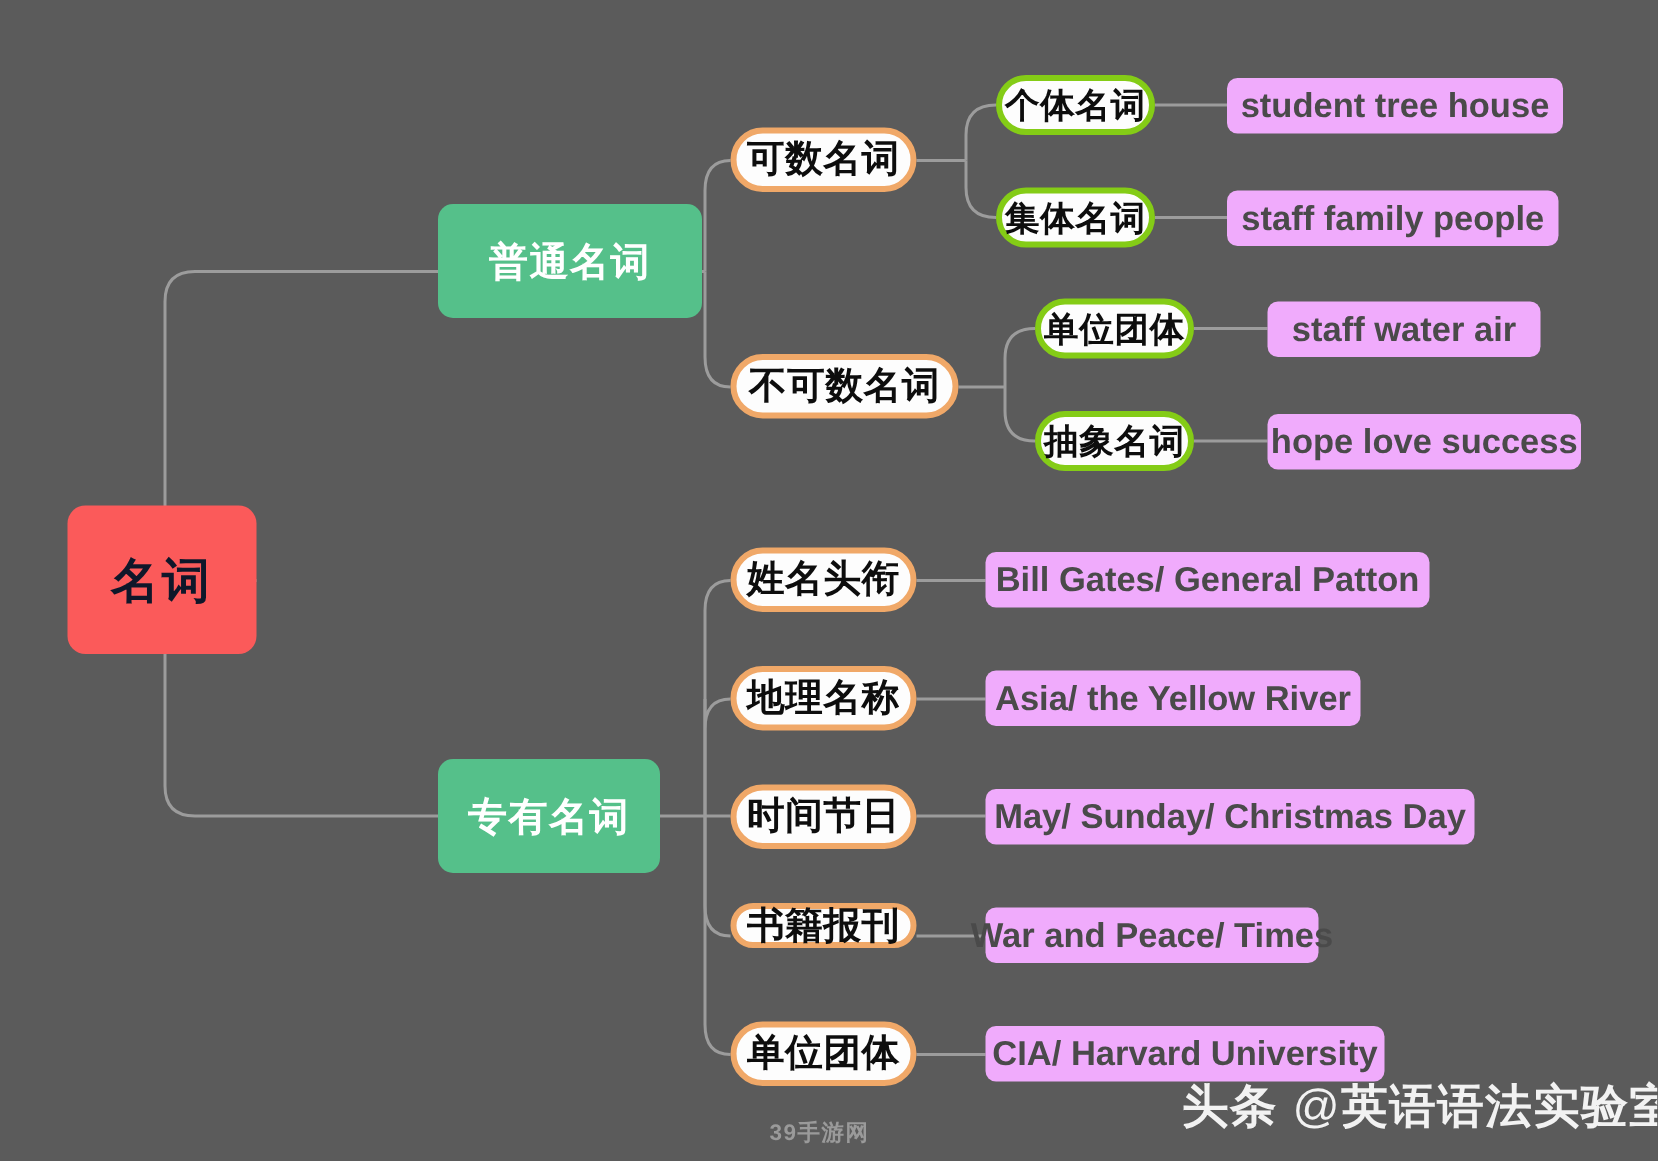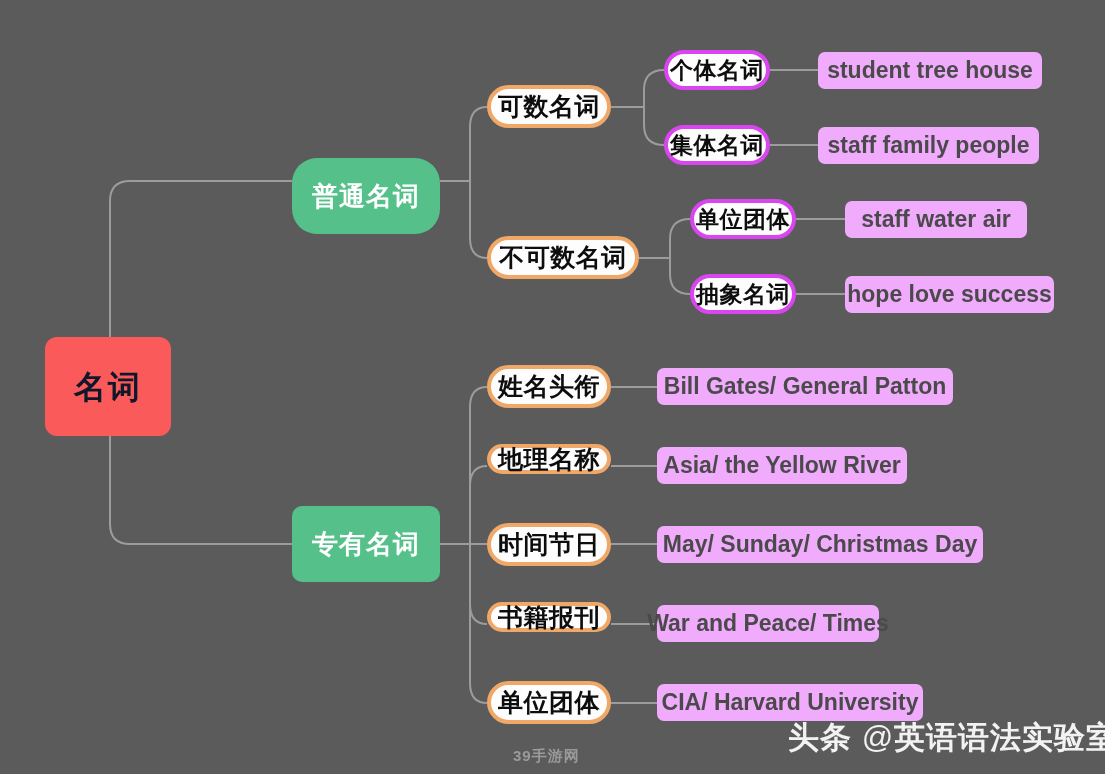--- a/index.html
+++ b/index.html
@@ -57,21 +57,21 @@
     border: 4px solid #f0a868;
     border-radius: 26px;
     font-size: 25px;
     font-weight: bold;
     letter-spacing: 0.5px;
   }
   
   .node-blue {
     background: #fdfdfd;
     color: #0d0d0d;
-    border: 4px solid #d946ef;
+    border: 4px solid #84cc16;
     border-radius: 24px;
     font-size: 23px;
     font-weight: bold;
     letter-spacing: 0.5px;
   }
   
   .node-leaf {
     background: #f0abfc;
     color: #4a4a4a;
     border-radius: 7px;
@@ -138,27 +138,27 @@
       <path d="M 611 387 L 657 387"></path>
       <path d="M 611 466 L 657 466"></path>
       <path d="M 611 544 L 657 544"></path>
       <path d="M 611 624 L 657 624"></path>
       <path d="M 611 703 L 657 703"></path>
     </g>
   </svg>
 
   <div class="node node-root" style="left:45px; top:337px; width:126px; height:99px;">名词</div>
 
-  <div class="node node-green" style="left:292px; top:158px; width:148px; height:76px;border-radius:25px;">普通名词</div>
+  <div class="node node-green" style="left:292px; top:136px; width:176px; height:76px;">普通名词</div>
   <div class="node node-orange" style="left:487px; top:85px; width:124px; height:43px;">可数名词</div>
 
   <div class="node node-green" style="left:292px; top:506px; width:148px; height:76px;">专有名词</div>
   <div class="node node-orange" style="left:487px; top:236px; width:152px; height:43px;">不可数名词</div>
   <div class="node node-orange" style="left:487px; top:365px; width:124px; height:43px;">姓名头衔</div>
-  <div class="node node-orange" style="left:487px; top:444px; width:124px; height:30px;text-align:right;">地理名称</div>
+  <div class="node node-orange" style="left:487px; top:444px; width:124px; height:43px;text-align:right;">地理名称</div>
   <div class="node node-orange" style="left:487px; top:523px; width:124px; height:43px;">时间节日</div>
   <div class="node node-orange" style="left:487px; top:602px; width:124px; height:30px;text-align:right;">书籍报刊</div>
   <div class="node node-orange" style="left:487px; top:681px; width:124px; height:43px;">单位团体</div>
 
   <div class="node node-blue" style="left:664px; top:50px; width:106px; height:40px;">个体名词</div>
   <div class="node node-blue" style="left:664px; top:125px; width:106px; height:40px;">集体名词</div>
   <div class="node node-blue" style="left:690px; top:199px; width:106px; height:40px;">单位团体</div>
   <div class="node node-blue" style="left:690px; top:274px; width:106px; height:40px;">抽象名词</div>
 
   <div class="node node-leaf" style="left:818px; top:52px; width:224px; height:37px;">student tree house</div>

